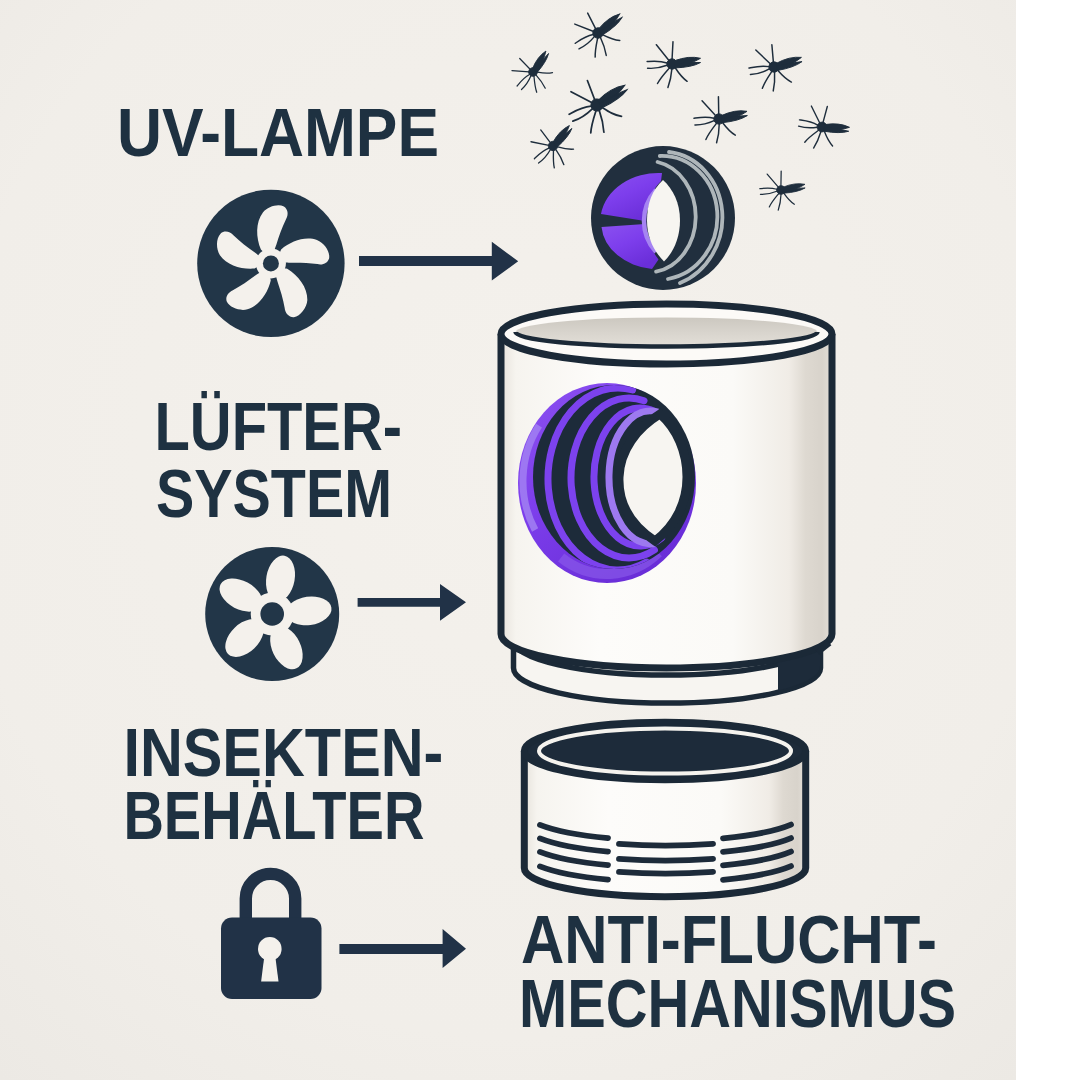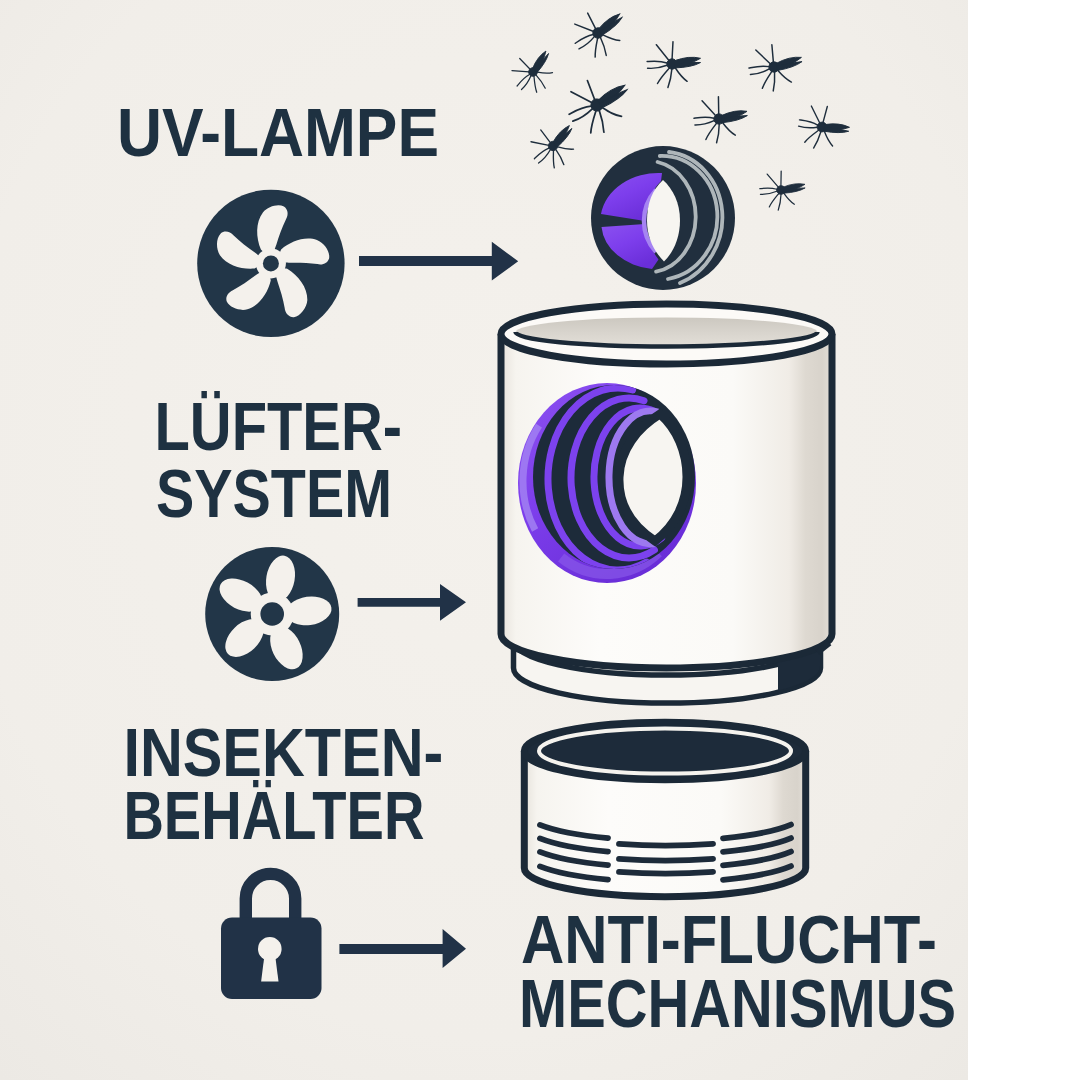--- a/index.html
+++ b/index.html
@@ -1,18 +1,18 @@
 <!DOCTYPE html>
 <html><head>
 <meta charset="utf-8">
 <style>
   html,body{margin:0;padding:0;}
   #stage{position:relative;width:968px;height:1080px;overflow:hidden;
     background:radial-gradient(ellipse 90% 90% at 50% 42%, #f4f1ec 0%, #f1eee9 60%, #e9e6e1 100%);
-    font-family:"Liberation Sans", sans-serif;}
+    font-family:"Liberation Sans", sans-serif;padding-left:48px;}
 </style>
 </head>
 <body>
 <div id="stage">
 <svg width="1080" height="1080" viewBox="0 0 1080 1080" style="position:absolute;left:0;top:0">
   <defs>
     <linearGradient id="bodyg" x1="0" y1="0" x2="1" y2="0">
       <stop offset="0" stop-color="#e7e3dc"></stop>
       <stop offset="0.045" stop-color="#f6f4ef"></stop>
       <stop offset="0.3" stop-color="#fdfcfa"></stop>

